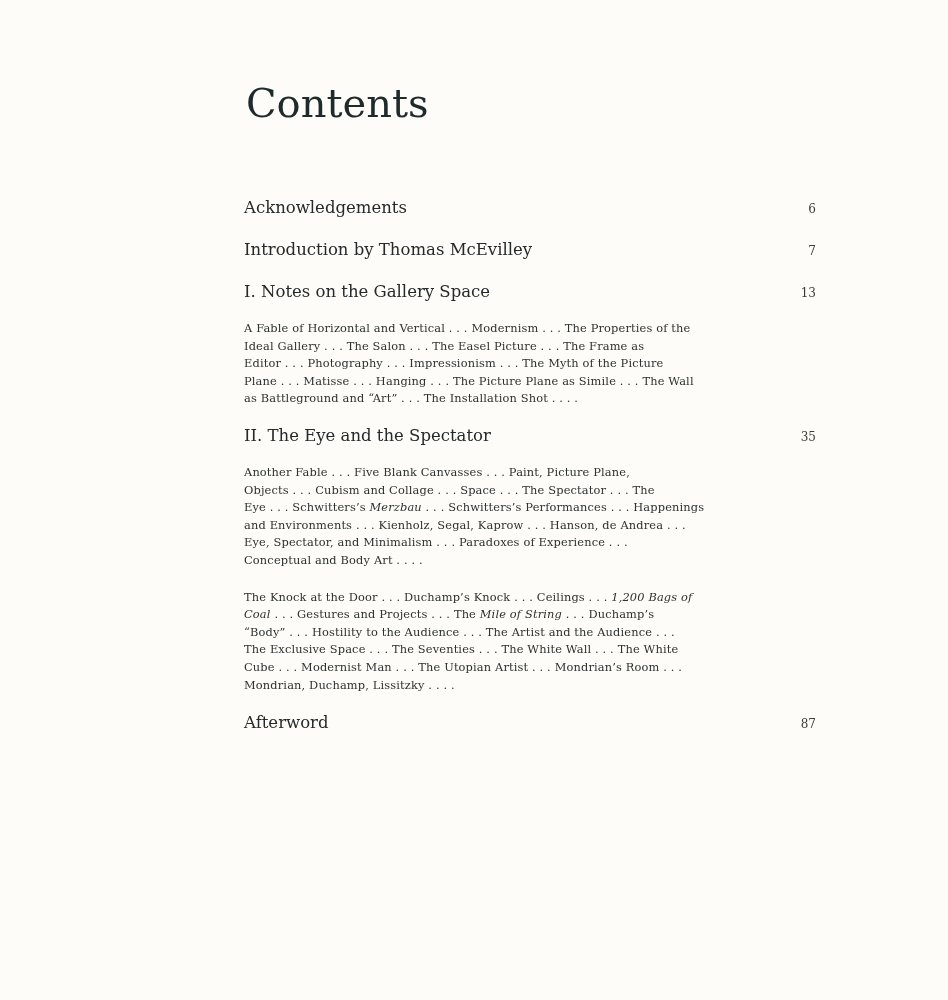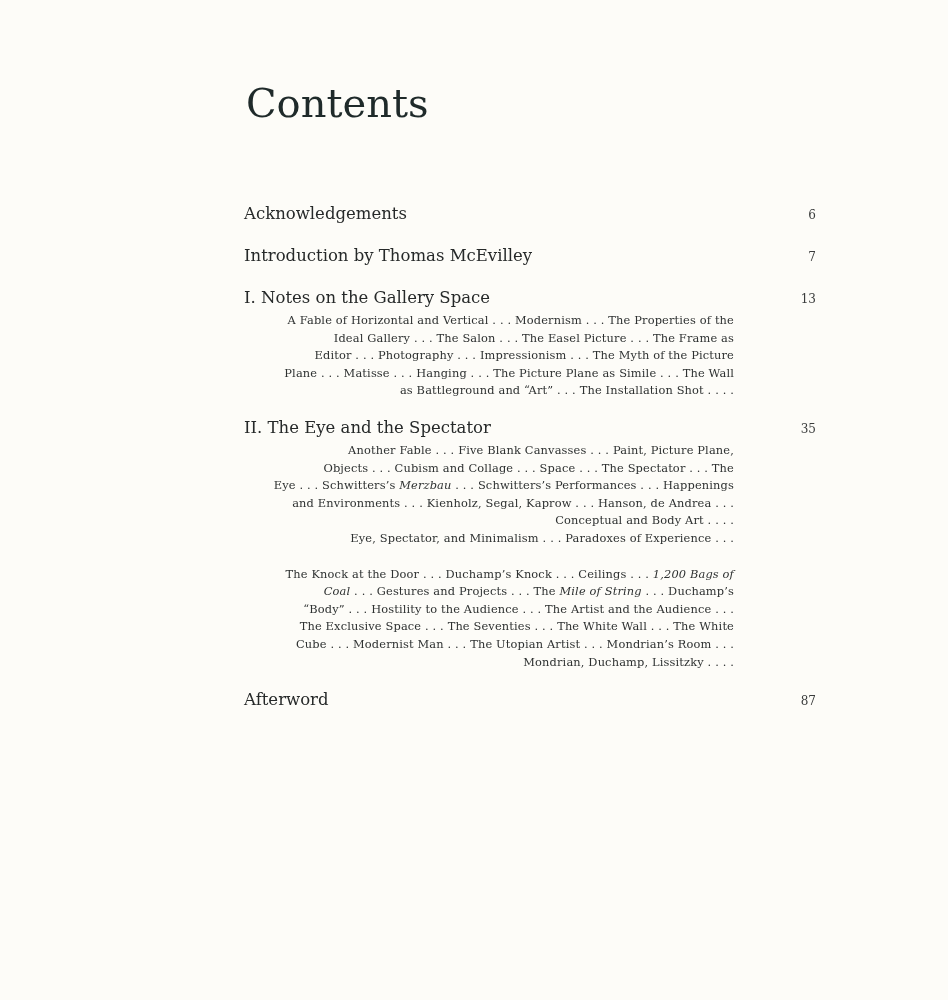--- a/index.html
+++ b/index.html
@@ -22,21 +22,21 @@
       font-family: "DejaVu Serif", serif;
       font-size: 40px;
       font-weight: normal;
       color: #1f2a2a;
       letter-spacing: 0px;
       margin: 0;
     }
     .toc {
       position: absolute;
       left: 244px;
-      top: 204px;
+      top: 198px;
       width: 574px;
     }
     .entry {
       position: relative;
       width: 100%;
     }
     .entry-head {
       display: flex;
       justify-content: space-between;
       align-items: baseline;
@@ -48,28 +48,27 @@
       color: #262929;
       white-space: nowrap;
     }
     .entry-page {
       font-family: "DejaVu Serif", serif;
       font-size: 12px;
       color: #3a3c3c;
       padding-right: 2px;
     }
     .entry-desc {
-      margin-top: 5px;
+      margin-top: 19px;
       width: 490px;
       font-family: "DejaVu Serif", serif;
       font-size: 11.4px;
       line-height: 17.6px;
       color: #2e3131;
       letter-spacing: 0.15px;
-      text-align: right;
     }
     .entry-desc .line {
       display: block;
       white-space: nowrap;
     }
     .entry-desc em {
       font-style: italic;
     }
     .e-ack { margin-top: 0; }
     .e-intro { margin-top: 23px; }
@@ -116,22 +115,22 @@
   <div class="entry e-ch2">
     <div class="entry-head">
       <span class="entry-title">II. The Eye and the Spectator</span>
       <span class="entry-page">35</span>
     </div>
     <div class="entry-desc">
       <span class="line">Another Fable . . . Five Blank Canvasses . . . Paint, Picture Plane,</span>
       <span class="line">Objects . . . Cubism and Collage . . . Space . . . The Spectator . . . The</span>
       <span class="line"><span>Eye . . . Schwitters’s </span><em>Merzbau</em><span> . . . Schwitters’s Performances . . . Happenings</span></span>
       <span class="line">and Environments . . . Kienholz, Segal, Kaprow . . . Hanson, de Andrea . . .</span>
+      <span class="line">Eye, Spectator, and Minimalism . . . Paradoxes of Experience . . .</span>
       <span class="line">Conceptual and Body Art . . . .</span>
-      <span class="line">Eye, Spectator, and Minimalism . . . Paradoxes of Experience . . .</span>
     </div>
   </div>
 
   <div class="entry e-ch3">
     <div class="entry-desc">
       <span class="line"><span>The Knock at the Door . . . Duchamp’s Knock . . . Ceilings . . . </span><em>1,200 Bags of</em></span>
       <span class="line"><em>Coal</em><span> . . . Gestures and Projects . . . The </span><em>Mile of String</em><span> . . . Duchamp’s</span></span>
       <span class="line">“Body” . . . Hostility to the Audience . . . The Artist and the Audience . . .</span>
       <span class="line">The Exclusive Space . . . The Seventies . . . The White Wall . . . The White</span>
       <span class="line">Cube . . . Modernist Man . . . The Utopian Artist . . . Mondrian’s Room . . .</span>

